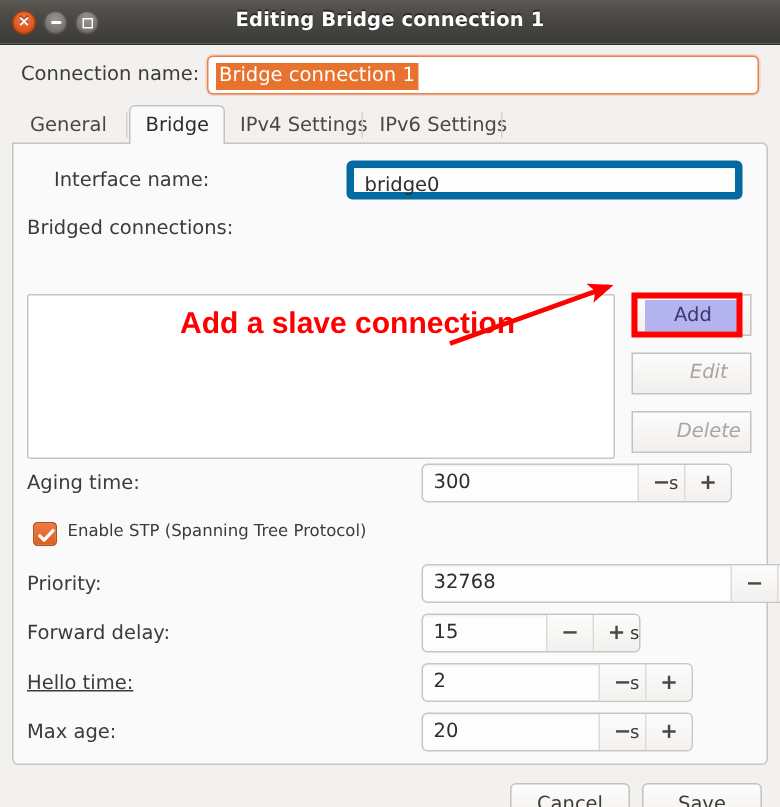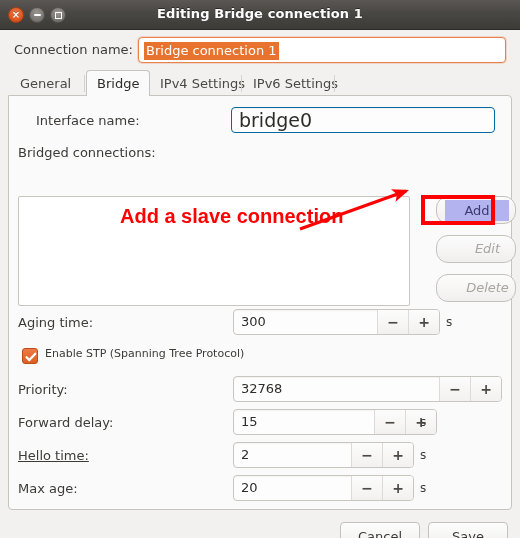--- a/index.html
+++ b/index.html
@@ -176,24 +176,24 @@
     position: absolute;
     font-size: 13px;
     color: #3c3b37;
     white-space: nowrap;
   }
 
   
   .entry {
     position: absolute;
     background: #fdfdfd;
-    border: 1px solid #0369a1;
+    border: 5px solid #0369a1;
     border-radius: 4px;
     box-sizing: border-box;
-    font-size: 19px;
+    font-size: 13px;
     color: #2e2d2b;
     line-height: 24px;
     padding-left: 7px;
     white-space: nowrap;
     box-shadow: inset 0 1px 1px rgba(0,0,0,.045);
   }
 
   
   #listbox {
     position: absolute;
@@ -201,25 +201,25 @@
     width: 392px; height: 110px;
     background: #ffffff;
     border: 1px solid #c9c5c1;
     border-radius: 2px;
     box-sizing: border-box;
   }
 
   
   .sidebtn {
     position: absolute;
-    left: 427px;
+    left: 412px;
     width: 80px;
     height: 28px;
     border: 1px solid #c5c1bd;
-    border-radius: 12px;
+    border-radius: 0;
     background: linear-gradient(to bottom, #fcfcfc 0%, #f1efed 100%);
     box-sizing: border-box;
     font-size: 13px;
     line-height: 26px;
     text-align: center;
     color: #3c3b37;
     padding-left: 23px;
   }
   .sidebtn.disabled { color: #a9a5a1; font-style: italic; }
   #btn-add-inner {
@@ -248,20 +248,21 @@
     position: absolute;
     height: 26px;
     background: #fdfdfd;
     border: 1px solid #c9c5c1;
     border-radius: 4px;
     box-sizing: border-box;
     display: flex;
     align-items: stretch;
     overflow: hidden;
     box-shadow: inset 0 1px 1px rgba(0,0,0,.045);
+    margin-left: 48px;
   }
   .spin .val {
     flex: 1 1 auto;
     font-size: 13px;
     color: #2e2d2b;
     line-height: 24px;
     padding-left: 7px;
     white-space: nowrap;
     overflow: hidden;
   }
@@ -410,21 +411,21 @@
       </div>
 
       <div class="row-label" style="left:9px; top:286px;">Priority:</div>
       <div class="spin" style="left:224px; top:280px; width:269px;">
         <div class="val">32768</div>
         <div class="sbtn">−</div>
         <div class="sbtn">+</div>
       </div>
 
       <div class="row-label" style="left:9px; top:319px;">Forward delay:</div>
-      <div class="spin" style="left:224px; top:313px; width:204px;">
+      <div class="spin" style="left:224px; top:313px; width:146px;">
         <div class="val">15</div>
         <div class="sbtn">−</div>
         <div class="sbtn">+</div>
       </div>
       <div class="unit" style="left:411px; top:319px;">s</div>
 
       <div class="row-label" style="left:9px; top:352px;text-decoration:underline;">Hello time:</div>
       <div class="spin" style="left:224px; top:346px; width:181px;">
         <div class="val">2</div>
         <div class="sbtn">−</div>

